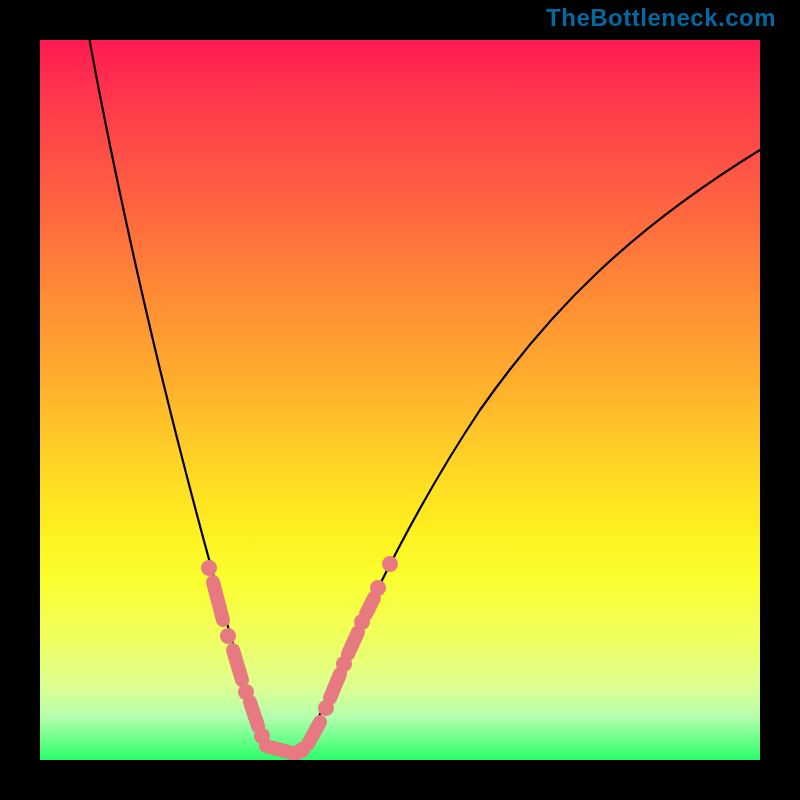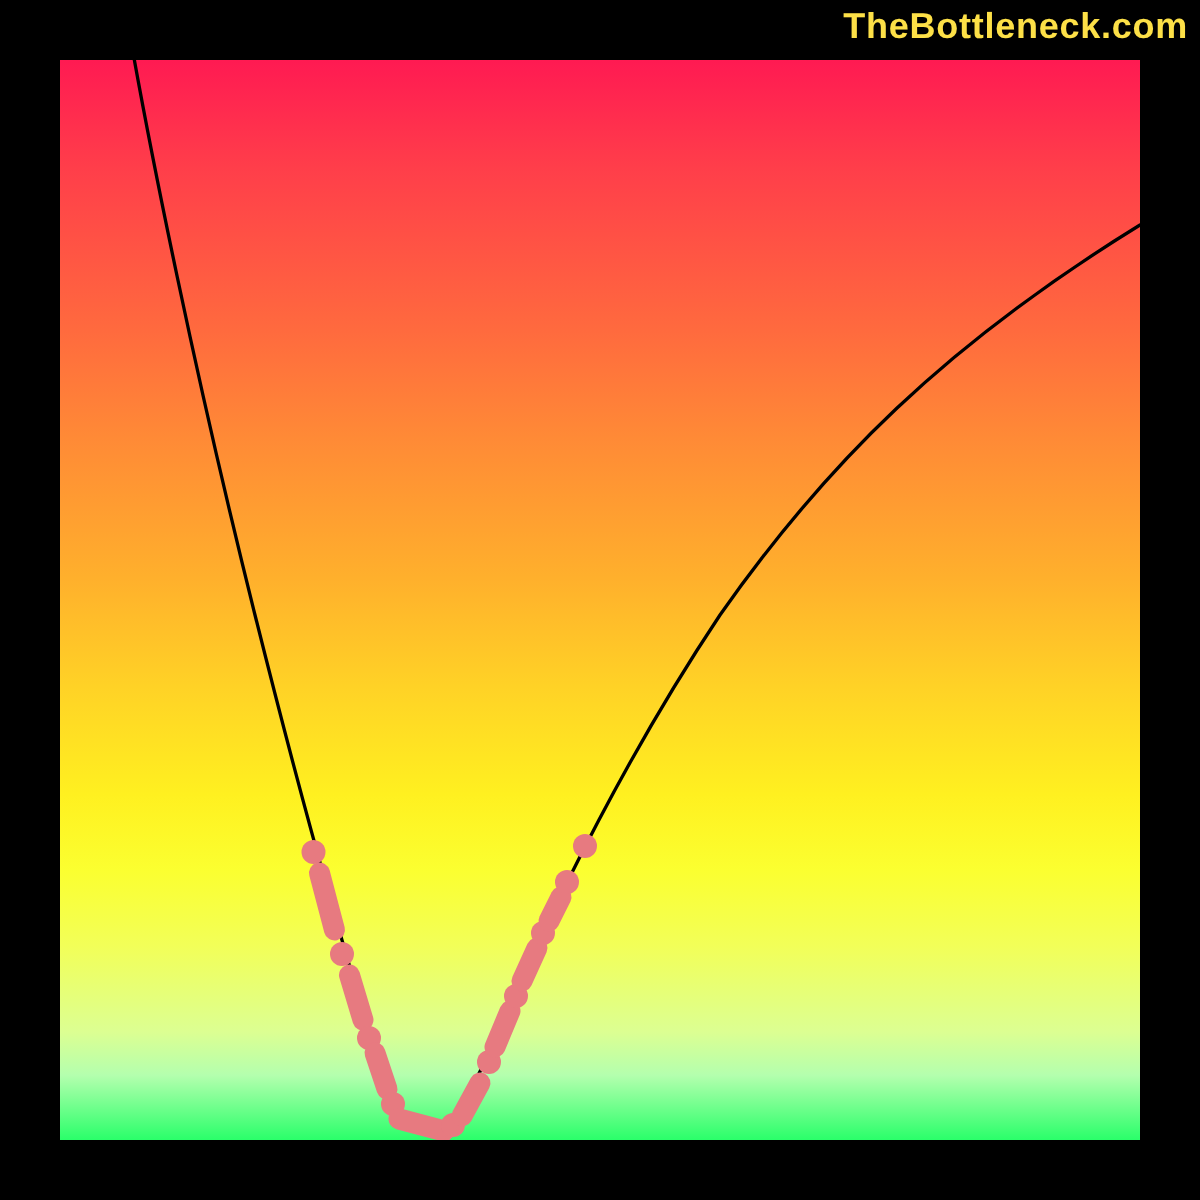--- a/index.html
+++ b/index.html
@@ -13,24 +13,24 @@
   }
   .frame {
     position: relative;
     width: 800px;
     height: 800px;
     background: #000;
   }
   .watermark {
     position: absolute;
     top: 4px;
-    right: 8px;
+    right: 24px;
     font-size: 24px;
     font-weight: 600;
-    color: #fde047;
+    color: #0369a1;
     letter-spacing: 0.5px;
     z-index: 50;
   }
   .plot {
     position: absolute;
     left: 40px;
     top: 40px;
     width: 720px;
     height: 720px;
     overflow: hidden;

